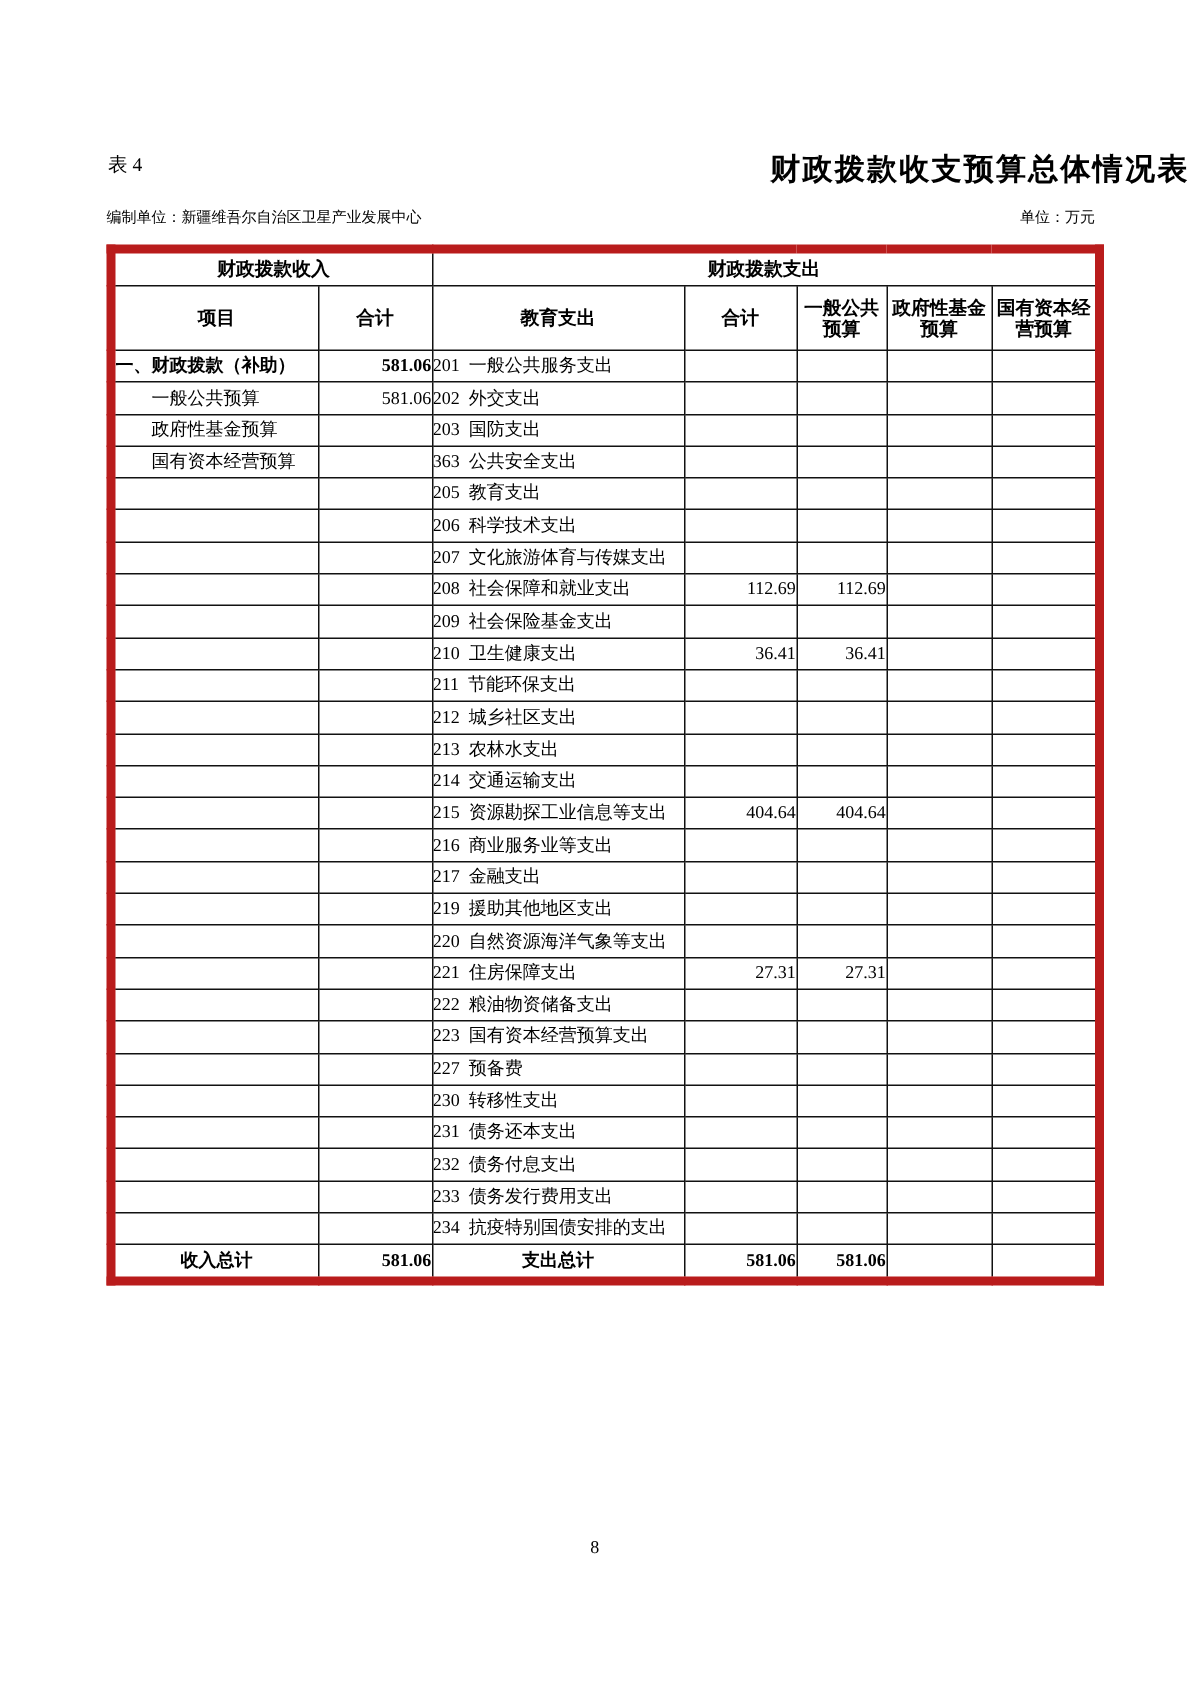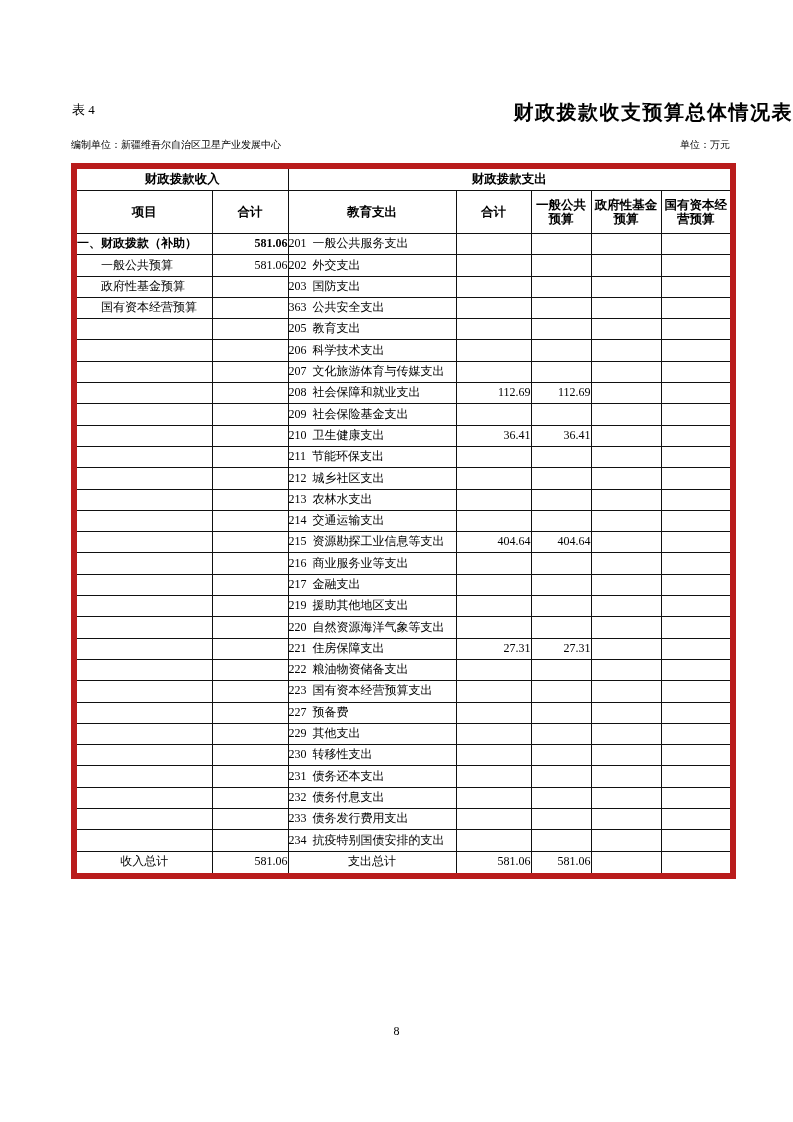--- a/index.html
+++ b/index.html
@@ -93,21 +93,21 @@
     margin-left: 12px;
   }
   td.cell-expense .code {
     margin-right: 6px;
   }
   tr.bold-income td.cell-income,
   tr.bold-income td.cell-income-total {
     font-weight: bold;
   }
   tr.total-row td {
-    font-weight: normal;
+    font-weight: bold;
     height: 21px;
   }
   tr.total-row td.center {
     text-align: center;
   }
   .page-number {
     position: absolute;
     left: 0;
     top: 1024px;
     width: 793px;
@@ -356,29 +356,20 @@
     <td class="num cell-income-total"></td>
     <td class="cell-expense"><span class="code">227</span><span>预备费</span></td>
     <td class="num"></td>
     <td class="num"></td>
     <td class="num"></td>
     <td class="num"></td>
   </tr>
       <tr class="data-row">
     <td class="cell-income"></td>
     <td class="num cell-income-total"></td>
-    <td class="cell-expense"><span class="code">229</span><span>其他支出</span></td>
-    <td class="num"></td>
-    <td class="num"></td>
-    <td class="num"></td>
-    <td class="num"></td>
-  </tr>
-      <tr class="data-row">
-    <td class="cell-income"></td>
-    <td class="num cell-income-total"></td>
     <td class="cell-expense"><span class="code">230</span><span>转移性支出</span></td>
     <td class="num"></td>
     <td class="num"></td>
     <td class="num"></td>
     <td class="num"></td>
   </tr>
       <tr class="data-row">
     <td class="cell-income"></td>
     <td class="num cell-income-total"></td>
     <td class="cell-expense"><span class="code">231</span><span>债务还本支出</span></td>

